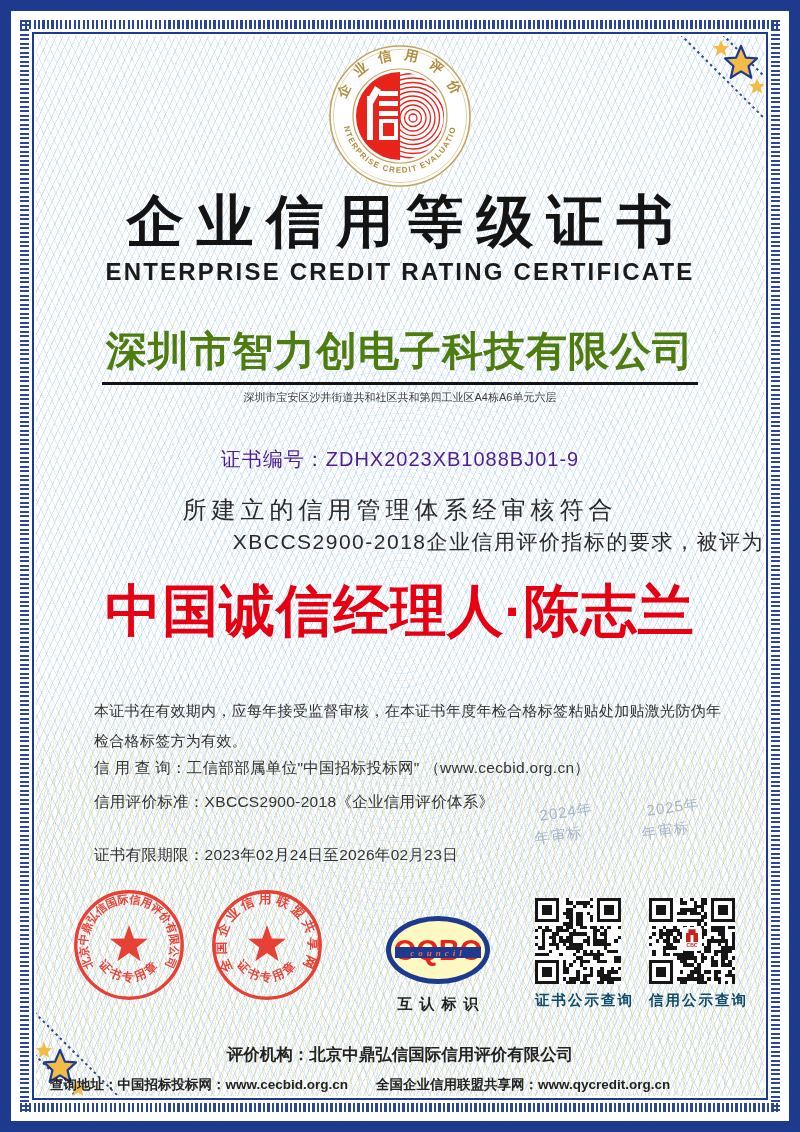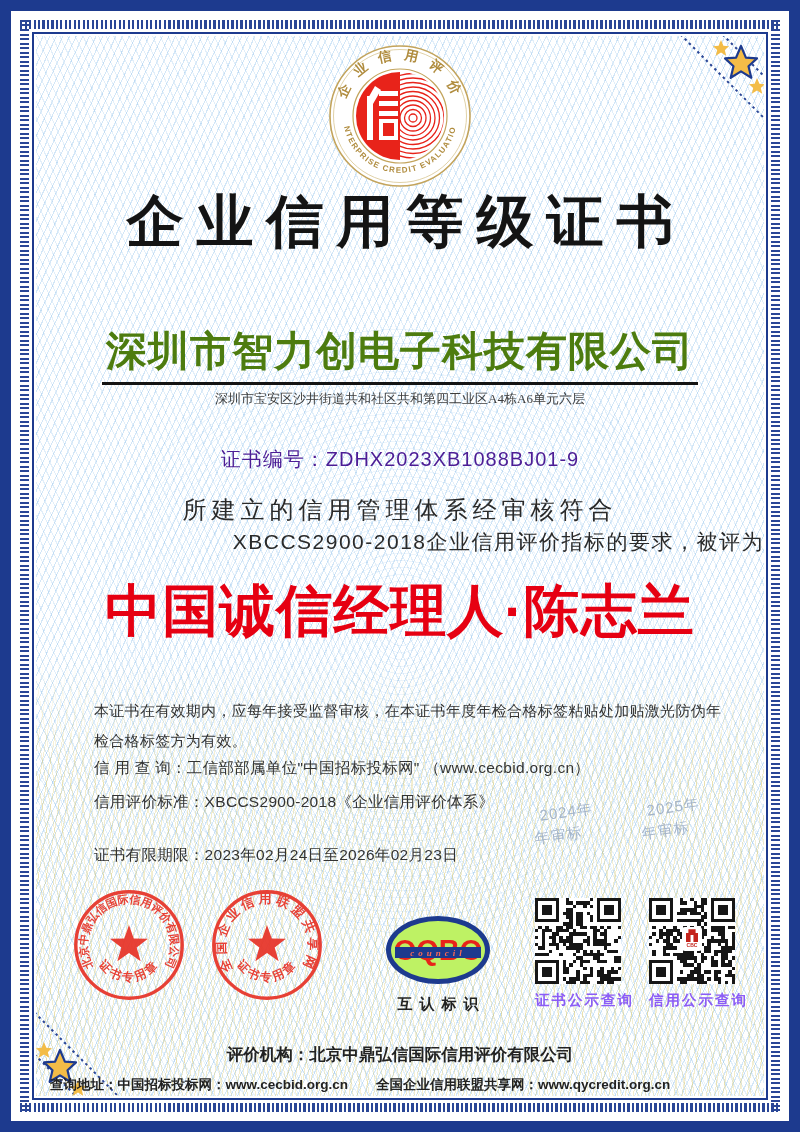--- a/index.html
+++ b/index.html
@@ -43,21 +43,21 @@
   .title-cn { position:absolute; top:148px; left:0; width:100%; text-align:center;
     font-size:57px; font-weight:900; color:#141414; letter-spacing:13px; text-indent:13px;
     font-family:"Liberation Sans","DejaVu Sans",sans-serif; }
   .title-en { position:absolute; top:222px; left:0; width:100%; text-align:center;
     font-size:24px; font-weight:700; color:#1b1b1b; letter-spacing:2.2px; }
   .company  { position:absolute; top:288px; left:0; width:100%; text-align:center;
     font-size:41px; font-weight:900; color:#4d7c0f; letter-spacing:1px;
     font-family:"Liberation Serif","DejaVu Serif",serif; }
   .company-rule { position:absolute; top:346px; left:66px; width:596px; height:3px; background:#141414; }
   .address { position:absolute; top:354px; left:0; width:100%; text-align:center;
-    font-size:13px; color:#3c3c3c;font-family:Liberation Serif, serif; }
+    font-size:11px; color:#3c3c3c; }
 
   .cert-no { position:absolute; top:410px; left:0; width:100%; text-align:center;
     font-size:20px; color:#4c1d95; letter-spacing:1px; }
   .stmt1 { position:absolute; top:458px; left:0; width:100%; text-align:center;
     font-size:24px; color:#2a2a2a; letter-spacing:5px; }
   .stmt2 { position:absolute; top:492px; left:0; width:100%; text-align:right;
     font-size:21px; color:#2a2a2a; letter-spacing:1.5px; }
   .award { position:absolute; top:538px; left:0; width:100%; text-align:center;
     font-size:56px; font-weight:900; color:#e60012; letter-spacing:1px; }
 
@@ -69,34 +69,34 @@
   .watermark { position:absolute; color:#a4b4c9; font-size:15px; line-height:1.45;
     transform:rotate(-8deg); letter-spacing:1px; }
   .wm-1 { left:505px; top:765px; } .wm-2 { left:612px; top:760px; }
   .watermark .l2 { margin-left:-8px; display:block; }
 
   
   .seal { position:absolute; width:114px; height:114px; opacity:.95; }
   .seal-1 { left:36px; top:852px; } .seal-2 { left:174px; top:852px; }
 
   .oqbo { position:absolute; left:348px; top:880px; width:108px; text-align:center; }
-  .oqbo-oval { position:relative; width:104px; height:68px; margin:0 auto; background:#bef264;
+  .oqbo-oval { position:relative; width:104px; height:68px; margin:0 auto; background:#fef9c3;
     border:5px solid #1d3a8e; border-radius:50%; overflow:hidden; }
   .oqbo-letters { position:absolute; left:0; right:0; top:13px; font-size:29px; font-weight:900;
     color:#e8231a; letter-spacing:0; font-family:"Liberation Sans",sans-serif; }
   .oqbo-band { position:absolute; left:4px; right:4px; top:26px; height:11px; background:#1d3a8e;
     display:flex; align-items:center; justify-content:center; }
   .oqbo-band span { font-size:9px; font-style:italic; font-weight:700; color:#ff6a55;
     letter-spacing:4px; font-family:"Liberation Serif",serif; }
   .oqbo-caption { margin-top:11px; font-size:15px; font-weight:700; color:#222; letter-spacing:7px; text-indent:7px; }
 
   .qr { position:absolute; top:862px; width:86px; text-align:center; }
   .qr-1 { left:499px; } .qr-2 { left:613px;text-align:center; }
   .qr svg { width:86px; height:86px; background:#fff; display:block; }
-  .qr-label { margin-top:7px; font-size:14.5px; font-weight:700; color:#8b5cf6; letter-spacing:2px; white-space:nowrap; }
+  .qr-label { margin-top:7px; font-size:14.5px; font-weight:700; color:#0c4a6e; letter-spacing:2px; white-space:nowrap; }
   .qr-logo { position:absolute; left:33px; top:29px; width:20px; height:24px; background:#fff;
     border-radius:3px; display:flex; flex-direction:column; align-items:center; justify-content:center; }
   .qr-logo .glyph { width:12px; height:13px; background:#c4241c;
     clip-path:polygon(20% 0,80% 0,80% 28%,100% 28%,100% 100%,62% 100%,62% 45%,38% 45%,38% 100%,0 100%,0 28%,20% 28%); }
   .qr-logo .tag { font-size:5px; color:#c4241c; font-weight:700; line-height:1.3; }
 
   .footer-agency { position:absolute; top:1008px; left:0; width:100%; text-align:center;
     font-size:16.5px; font-weight:700; color:#222; }
   .footer-query { position:absolute; top:1040px; left:0; width:100%; text-align:left;
     font-size:13.5px; font-weight:700; color:#222; }
@@ -168,20 +168,21 @@
         <rect x="39" y="52" width="6" height="44"></rect>
         <polygon points="39,56 47,42 53,46 45,60"></polygon>
         <rect x="51" y="47" width="19" height="5"></rect>
         <rect x="51" y="57" width="19" height="5"></rect>
         <rect x="51" y="67" width="19" height="5"></rect>
         <rect x="53" y="77" width="15" height="17" fill="none" stroke="#ffffff" stroke-width="4"></rect>
       </g>
     </svg>
 
     <h1 class="title-cn">企业信用等级证书</h1>
+    <div class="title-en">ENTERPRISE CREDIT RATING CERTIFICATE</div>
     <div class="company">深圳市智力创电子科技有限公司</div>
     <div class="company-rule"></div>
     <div class="address">深圳市宝安区沙井街道共和社区共和第四工业区A4栋A6单元六层</div>
 
     <div class="cert-no">
       <span>证书编号：</span><span>ZDHX2023XB1088BJ01-9</span>
     </div>
     <div class="stmt1">所建立的信用管理体系经审核符合</div>
     <div class="stmt2">XBCCS2900-2018企业信用评价指标的要求，被评为</div>
     <div class="award">中国诚信经理人·陈志兰</div>

